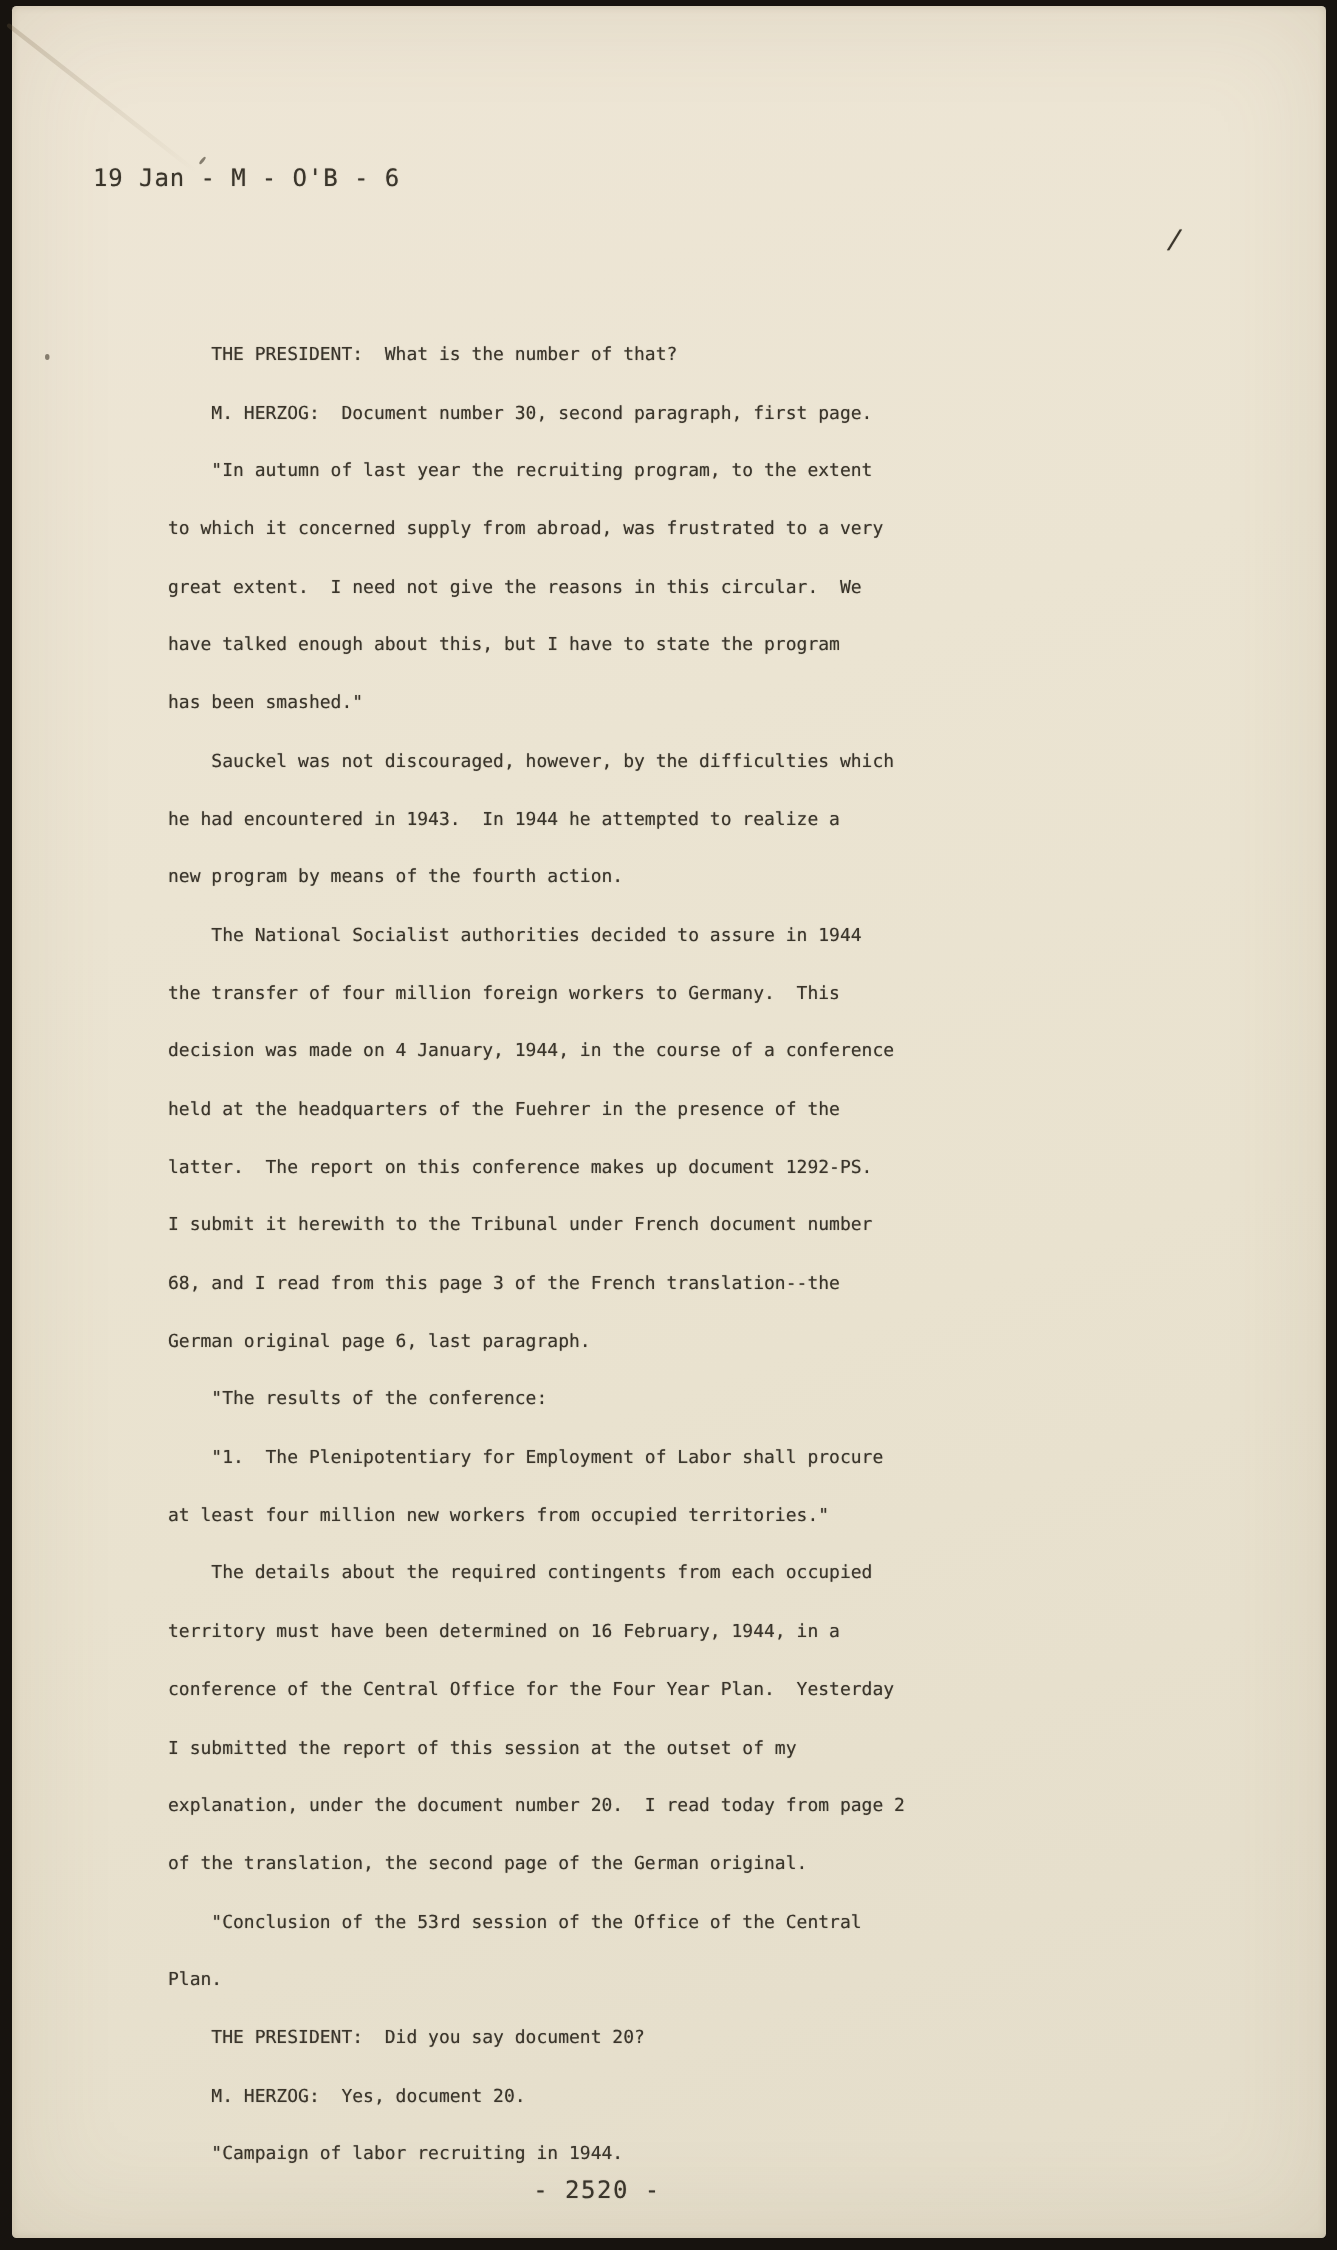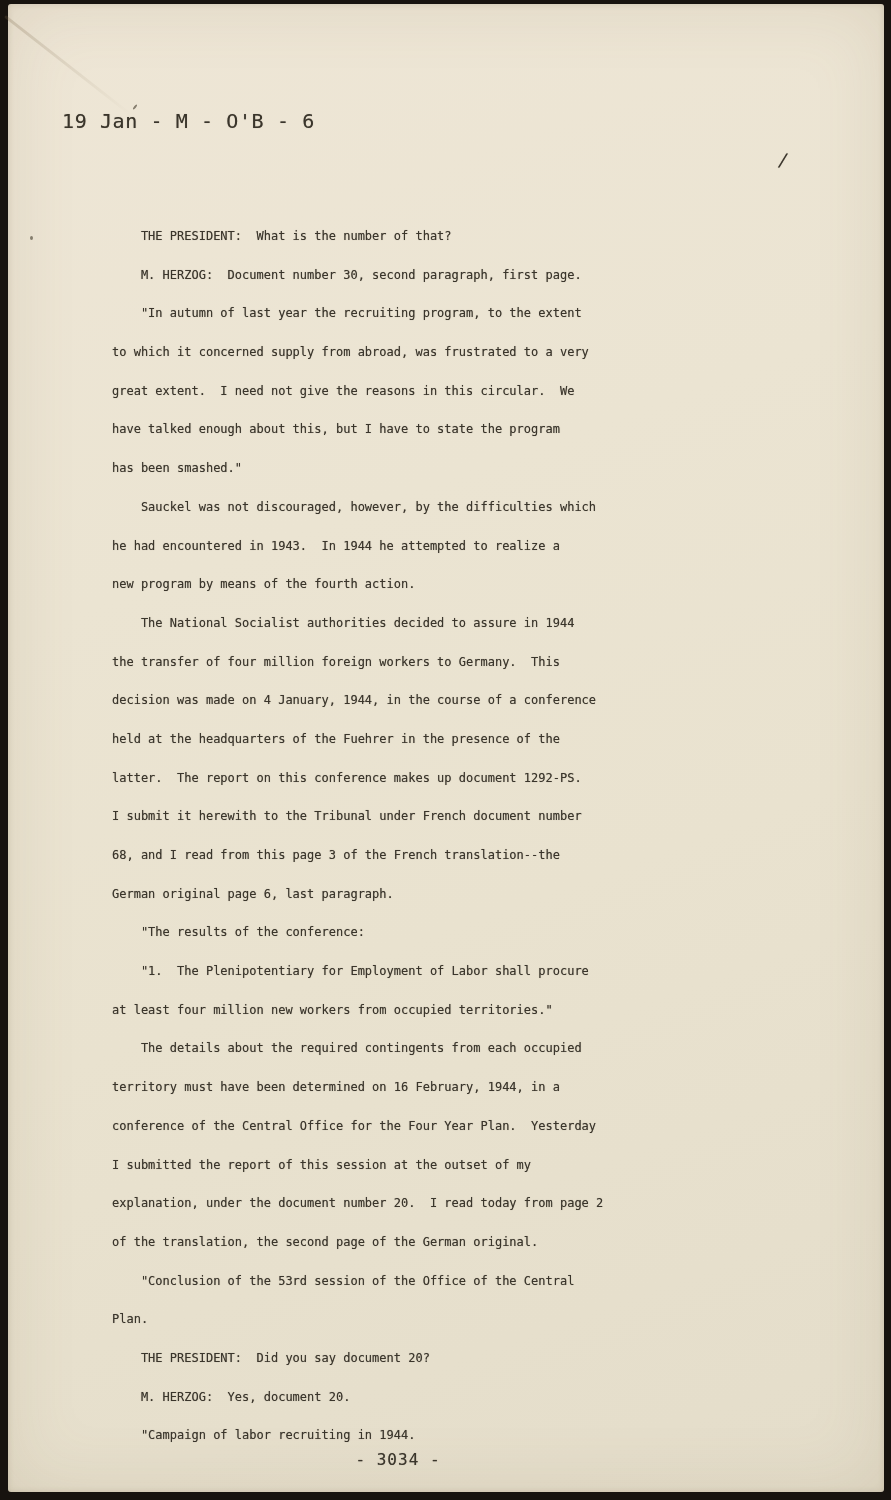--- a/index.html
+++ b/index.html
@@ -53,21 +53,21 @@
     transform: skewX(-8deg);
   }
   .ink {
     color: #3a352b;
     text-shadow: 0 0 0.7px rgba(58, 53, 43, 0.55);
   }
   .header-line {
     position: absolute;
     left: 54px;
     top: 105px;
-    font-size: 20px;
+    font-size: 16px;
     letter-spacing: 0.6px;
     white-space: pre;
   }
   .textbody {
     position: absolute;
     left: 104px;
     top: 213px;
     font-size: 12px;
     line-height: 38.7px;
     white-space: pre;
@@ -92,14 +92,14 @@
 <div class="paper">
   <div class="crease"></div>
   <div class="speck s1"></div>
   <div class="speck s2"></div>
   <div class="pen-mark ink">/</div>
 
   <div class="header-line ink">19 Jan - M - O'B - 6</div>
 
   <div class="textbody ink"><div class="line">    THE PRESIDENT:  What is the number of that?</div><div class="line">    M. HERZOG:  Document number 30, second paragraph, first page.</div><div class="line">    "In autumn of last year the recruiting program, to the extent</div><div class="line">to which it concerned supply from abroad, was frustrated to a very</div><div class="line">great extent.  I need not give the reasons in this circular.  We</div><div class="line">have talked enough about this, but I have to state the program</div><div class="line">has been smashed."</div><div class="line">    Sauckel was not discouraged, however, by the difficulties which</div><div class="line">he had encountered in 1943.  In 1944 he attempted to realize a</div><div class="line">new program by means of the fourth action.</div><div class="line">    The National Socialist authorities decided to assure in 1944</div><div class="line">the transfer of four million foreign workers to Germany.  This</div><div class="line">decision was made on 4 January, 1944, in the course of a conference</div><div class="line">held at the headquarters of the Fuehrer in the presence of the</div><div class="line">latter.  The report on this conference makes up document 1292-PS.</div><div class="line">I submit it herewith to the Tribunal under French document number</div><div class="line">68, and I read from this page 3 of the French translation--the</div><div class="line">German original page 6, last paragraph.</div><div class="line">    "The results of the conference:</div><div class="line">    "1.  The Plenipotentiary for Employment of Labor shall procure</div><div class="line">at least four million new workers from occupied territories."</div><div class="line">    The details about the required contingents from each occupied</div><div class="line">territory must have been determined on 16 February, 1944, in a</div><div class="line">conference of the Central Office for the Four Year Plan.  Yesterday</div><div class="line">I submitted the report of this session at the outset of my</div><div class="line">explanation, under the document number 20.  I read today from page 2</div><div class="line">of the translation, the second page of the German original.</div><div class="line">    "Conclusion of the 53rd session of the Office of the Central</div><div class="line">Plan.</div><div class="line">    THE PRESIDENT:  Did you say document 20?</div><div class="line">    M. HERZOG:  Yes, document 20.</div><div class="line">    "Campaign of labor recruiting in 1944.</div></div>
 
-  <div class="page-number ink">- 3034 -</div>
+  <div class="page-number ink">- 2520 -</div>
 </div>
 
 </body></html>

